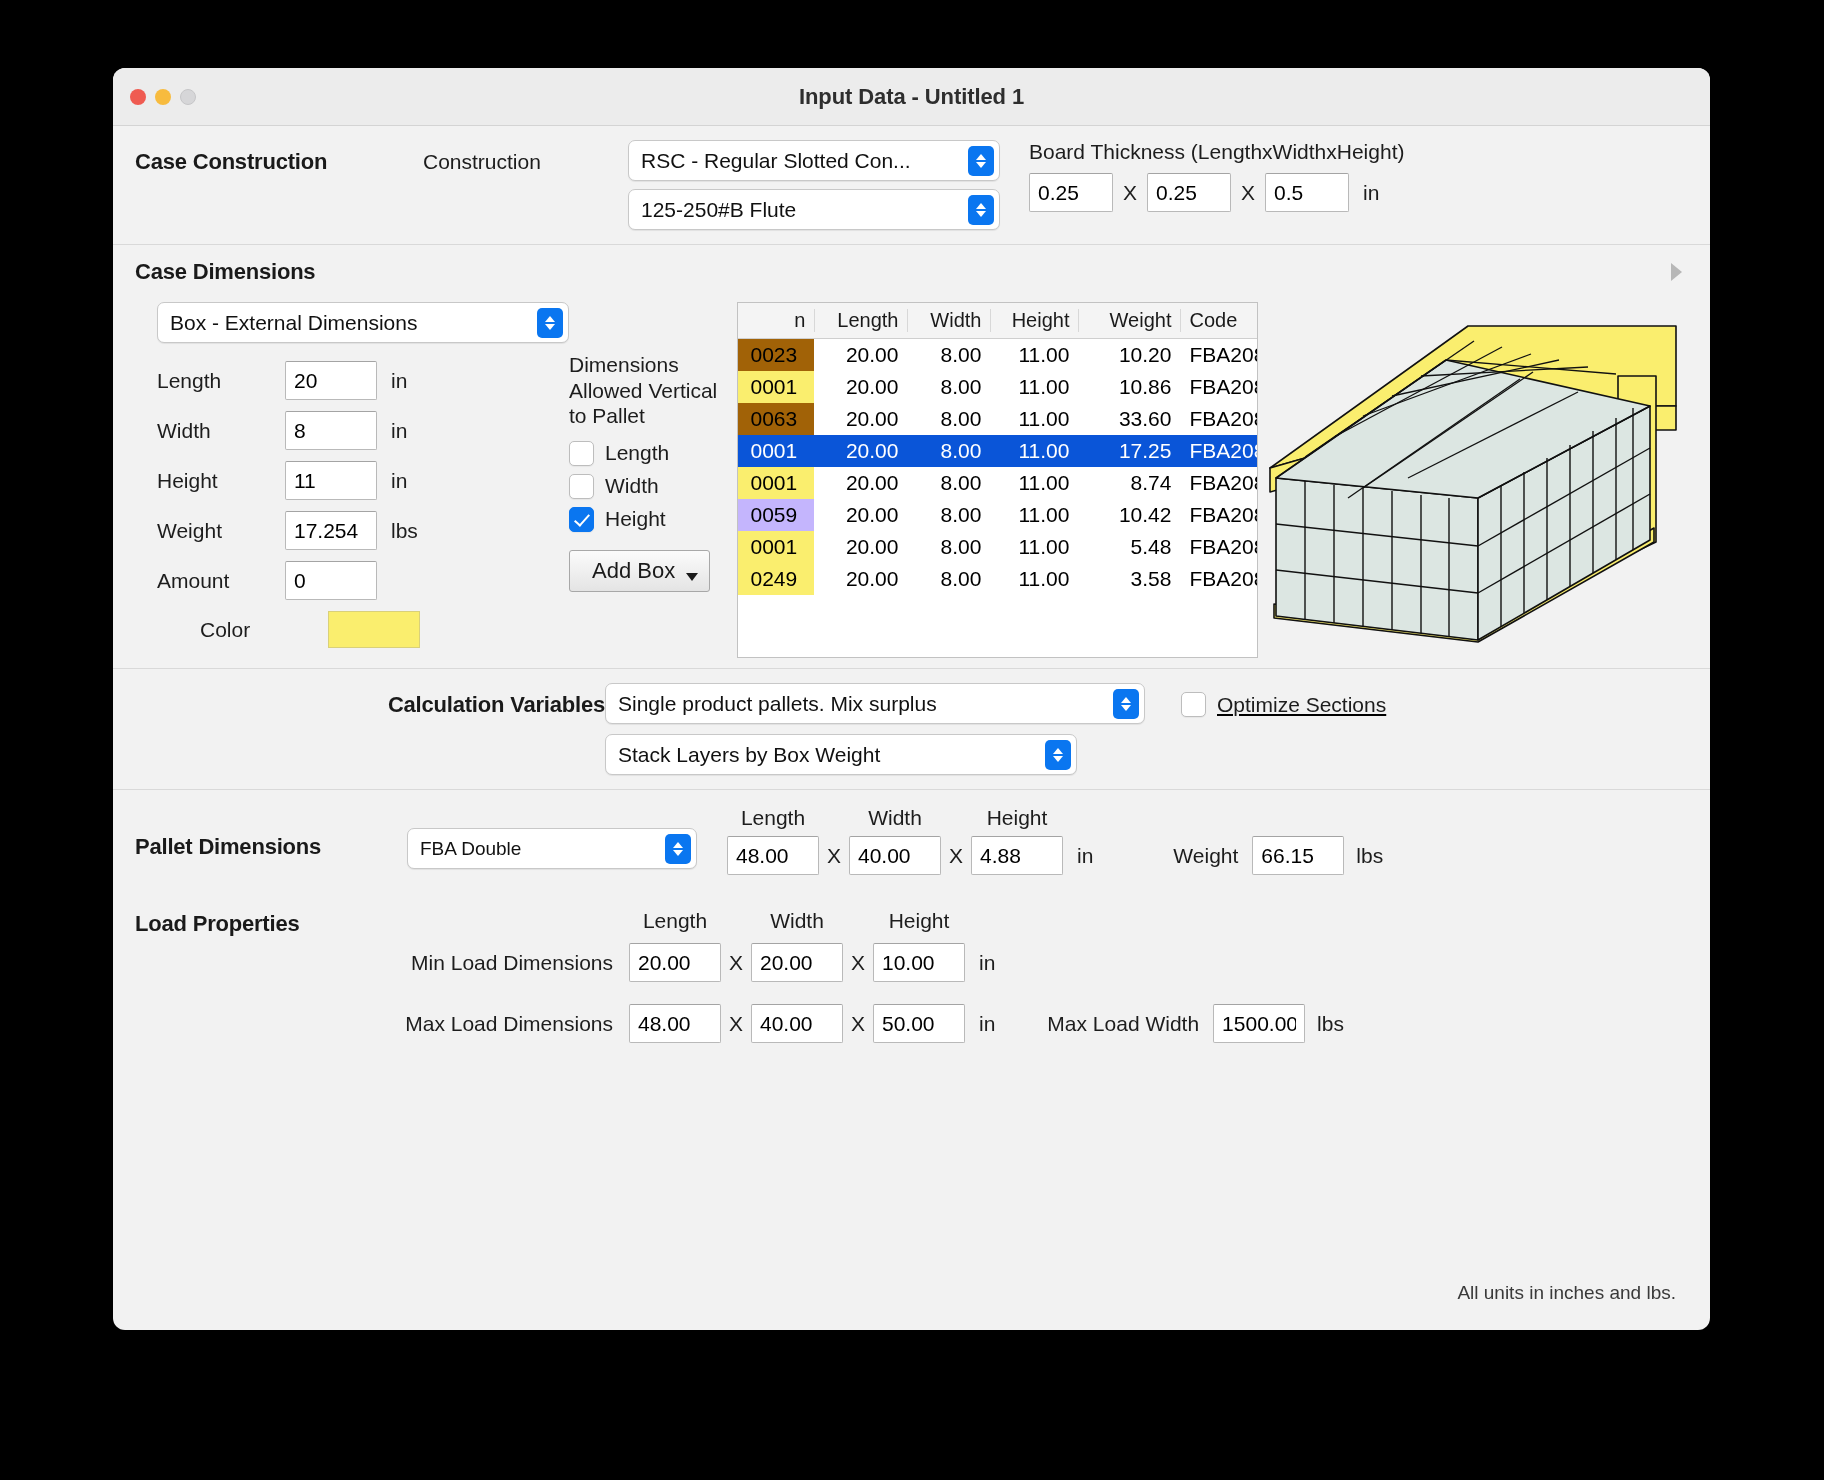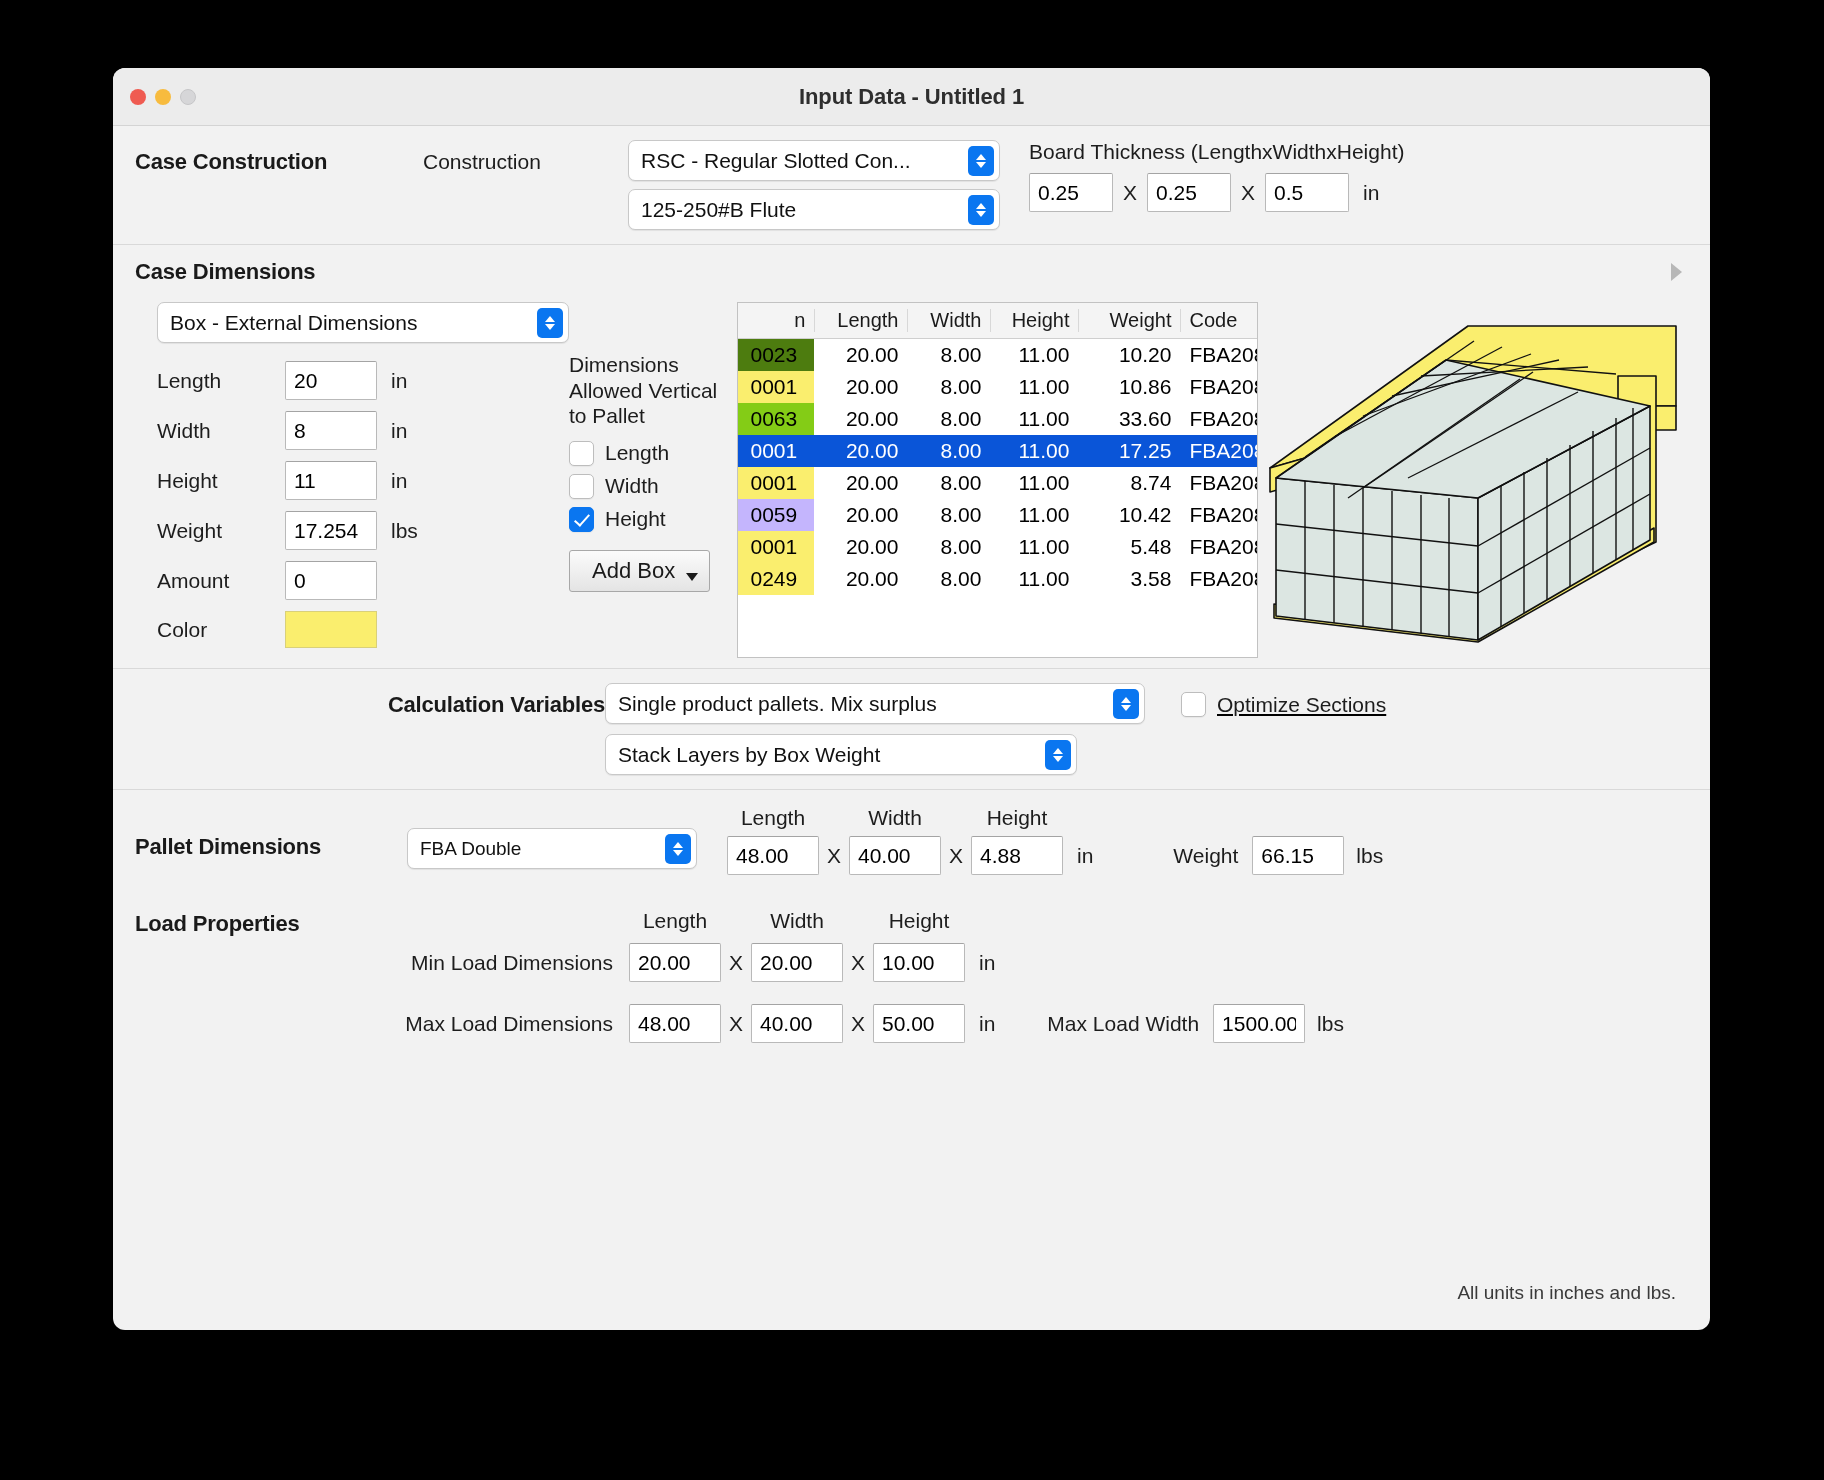--- a/index.html
+++ b/index.html
@@ -321,21 +321,21 @@
           <div class="row" style="margin-bottom:11px;">
             <span class="lbl" style="width:128px;">Weight</span>
             <input class="tf num" style="width: 92px;" value="17.254">
             <span class="in-unit" style="margin-left:14px;">lbs</span>
           </div>
           <div class="row" style="margin-bottom:11px;">
             <span class="lbl" style="width:128px;">Amount</span>
             <input class="tf num" style="width: 92px;" value="0">
           </div>
           <div class="row">
-            <span class="lbl" style="width:128px;">Color</span>
+            <span class="lbl" style="width:128px;margin-left:43px;">Color</span>
             <div id="color-swatch" style="width: 92px; height: 37px; border: 1px solid rgb(217, 208, 122); background: rgb(250, 238, 110);"></div>
           </div>
         </div>
       </div>
 
       <div style="width:172px; padding-top:50px;">
         <div class="lbl" style="line-height:1.22; margin-bottom:12px;">Dimensions Allowed Vertical to Pallet</div>
         <div class="cb-row">
           <span class="cb"></span>
           <span class="lbl">Length</span>
@@ -361,37 +361,37 @@
               <th style="width:76px;">n</th>
               <th style="width:93px;">Length</th>
               <th style="width:83px;">Width</th>
               <th style="width:88px;">Height</th>
               <th style="width:102px;">Weight</th>
               <th class="code-col">Code</th>
             </tr>
           </thead>
           <tbody id="box-rows">
               <tr>
-                <td class="n-cell" style="background: #4d7c0f;">0023</td>
+                <td class="n-cell" style="background: #a16207;">0023</td>
                 <td>20.00</td>
                 <td>8.00</td>
                 <td>11.00</td>
                 <td>10.20</td>
                 <td class="code-cell">FBA20811 .</td>
               </tr>
               <tr>
                 <td class="n-cell" style="background: rgb(250, 238, 110);">0001</td>
                 <td>20.00</td>
                 <td>8.00</td>
                 <td>11.00</td>
                 <td>10.86</td>
                 <td class="code-cell">FBA20811 .</td>
               </tr>
               <tr>
-                <td class="n-cell" style="background: #84cc16;">0063</td>
+                <td class="n-cell" style="background: #a16207;">0063</td>
                 <td>20.00</td>
                 <td>8.00</td>
                 <td>11.00</td>
                 <td>33.60</td>
                 <td class="code-cell">FBA20811 .</td>
               </tr>
               <tr class="sel">
                 <td class="n-cell">0001</td>
                 <td>20.00</td>
                 <td>8.00</td>

